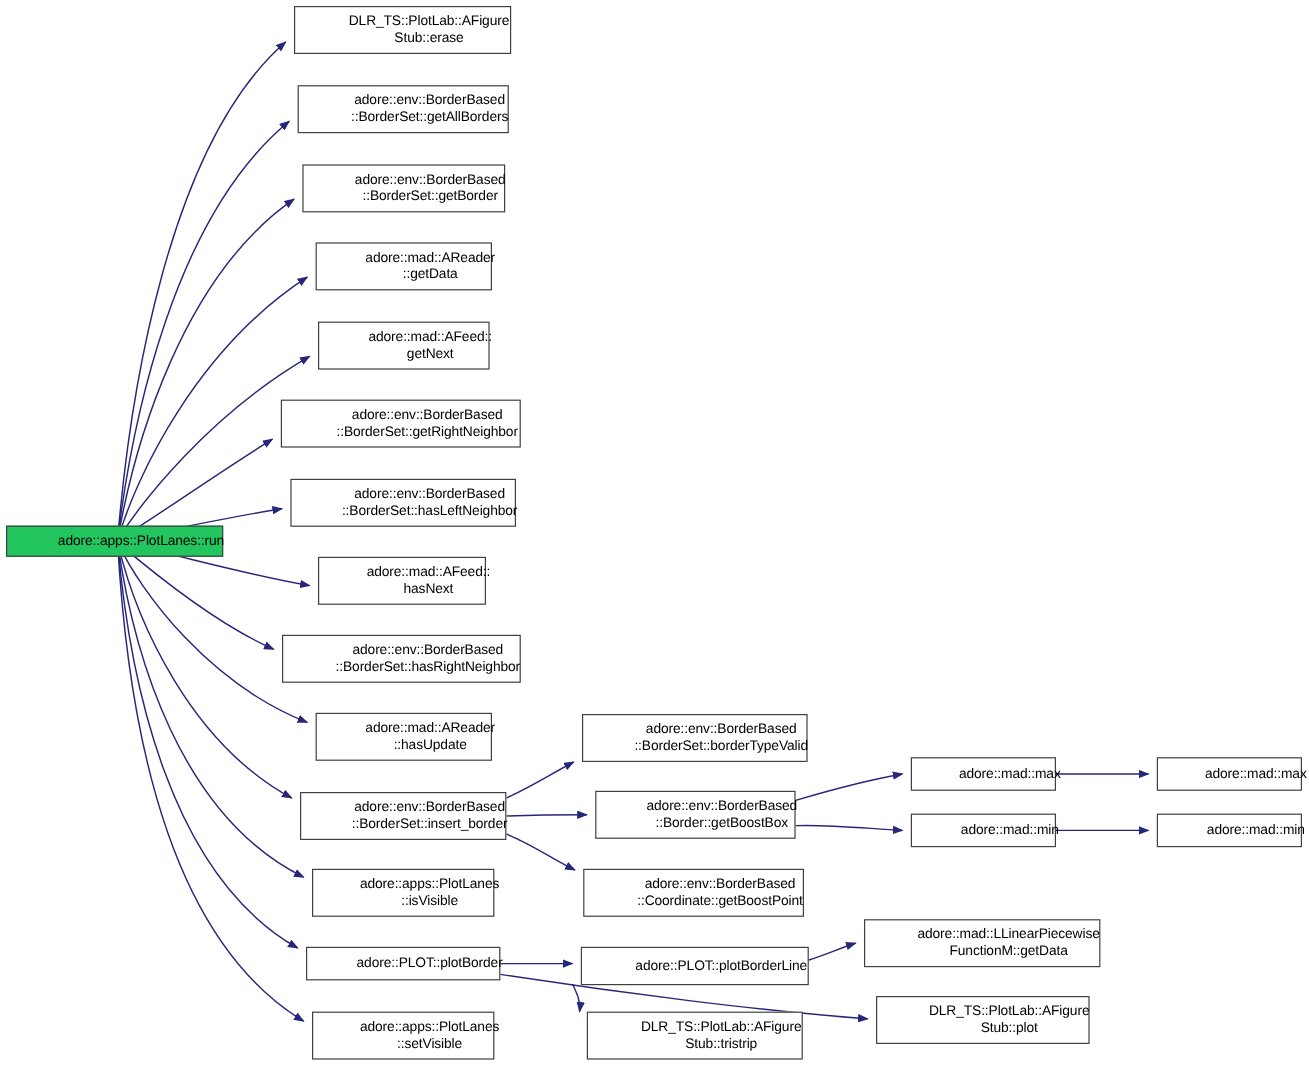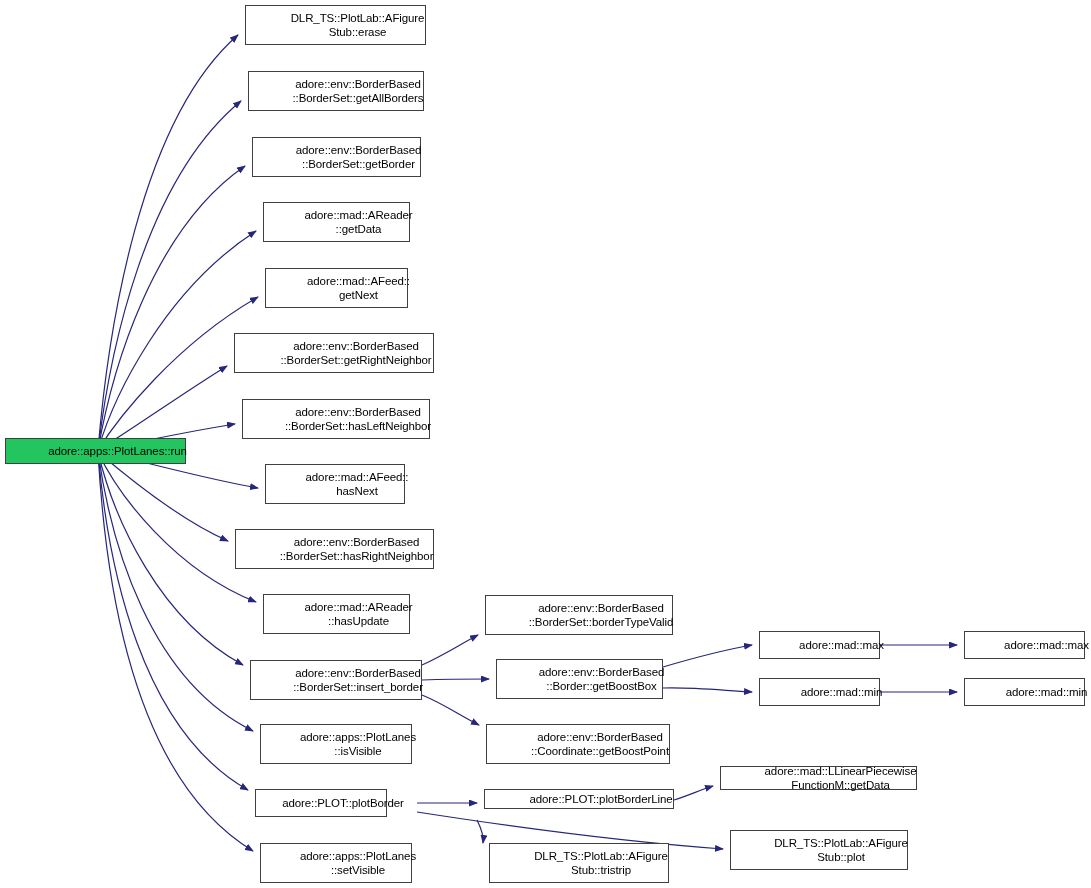--- a/index.html
+++ b/index.html
@@ -108,34 +108,34 @@
       <div class="node" style="left: 265px; top: 464px; width: 140px; height: 40px;"><span class="node-label">adore::mad::AFeed::
 hasNext</span></div>
       <div class="node" style="left: 235px; top: 529px; width: 199px; height: 40px;"><span class="node-label">adore::env::BorderBased
 ::BorderSet::hasRightNeighbor</span></div>
       <div class="node" style="left: 263px; top: 594px; width: 147px; height: 40px;"><span class="node-label">adore::mad::AReader
 ::hasUpdate</span></div>
       <div class="node" style="left: 250px; top: 660px; width: 172px; height: 40px;"><span class="node-label">adore::env::BorderBased
 ::BorderSet::insert_border</span></div>
       <div class="node" style="left: 260px; top: 724px; width: 152px; height: 40px;"><span class="node-label">adore::apps::PlotLanes
 ::isVisible</span></div>
-      <div class="node" style="left: 255px; top: 789px; width: 132px; height: 28px;"><span class="node-label">adore::PLOT::plotBorder</span></div>
+      <div class="node" style="left: 255px; top: 789px; width: 162px; height: 28px;"><span class="node-label">adore::PLOT::plotBorder</span></div>
       <div class="node" style="left: 260px; top: 843px; width: 152px; height: 40px;"><span class="node-label">adore::apps::PlotLanes
 ::setVisible</span></div>
       <div class="node" style="left: 485px; top: 595px; width: 188px; height: 40px;"><span class="node-label">adore::env::BorderBased
 ::BorderSet::borderTypeValid</span></div>
       <div class="node" style="left: 496px; top: 659px; width: 167px; height: 40px;"><span class="node-label">adore::env::BorderBased
 ::Border::getBoostBox</span></div>
       <div class="node" style="left: 486px; top: 724px; width: 184px; height: 40px;"><span class="node-label">adore::env::BorderBased
 ::Coordinate::getBoostPoint</span></div>
-      <div class="node" style="left: 484px; top: 789px; width: 190px; height: 20px;"><span class="node-label">adore::PLOT::plotBorderLine</span></div>
+      <div class="node" style="left: 484px; top: 789px; width: 190px; height: 32px;"><span class="node-label">adore::PLOT::plotBorderLine</span></div>
       <div class="node" style="left: 489px; top: 843px; width: 180px; height: 40px;"><span class="node-label">DLR_TS::PlotLab::AFigure
 Stub::tristrip</span></div>
       <div class="node" style="left: 759px; top: 631px; width: 121px; height: 28px;"><span class="node-label">adore::mad::max</span></div>
       <div class="node" style="left: 759px; top: 678px; width: 121px; height: 28px;"><span class="node-label">adore::mad::min</span></div>
       <div class="node" style="left: 964px; top: 631px; width: 121px; height: 28px;"><span class="node-label">adore::mad::max</span></div>
       <div class="node" style="left: 964px; top: 678px; width: 121px; height: 28px;"><span class="node-label">adore::mad::min</span></div>
-      <div class="node" style="left: 720px; top: 766px; width: 197px; height: 24px; justify-content: center;"><span class="node-label">adore::mad::LLinearPiecewise
+      <div class="node" style="left: 720px; top: 766px; width: 197px; height: 40px; justify-content: center;"><span class="node-label">adore::mad::LLinearPiecewise
 FunctionM::getData</span></div>
       <div class="node" style="left: 730px; top: 830px; width: 178px; height: 40px;"><span class="node-label">DLR_TS::PlotLab::AFigure
 Stub::plot</span></div>
     </div>
 </div>
 
 </body></html>

